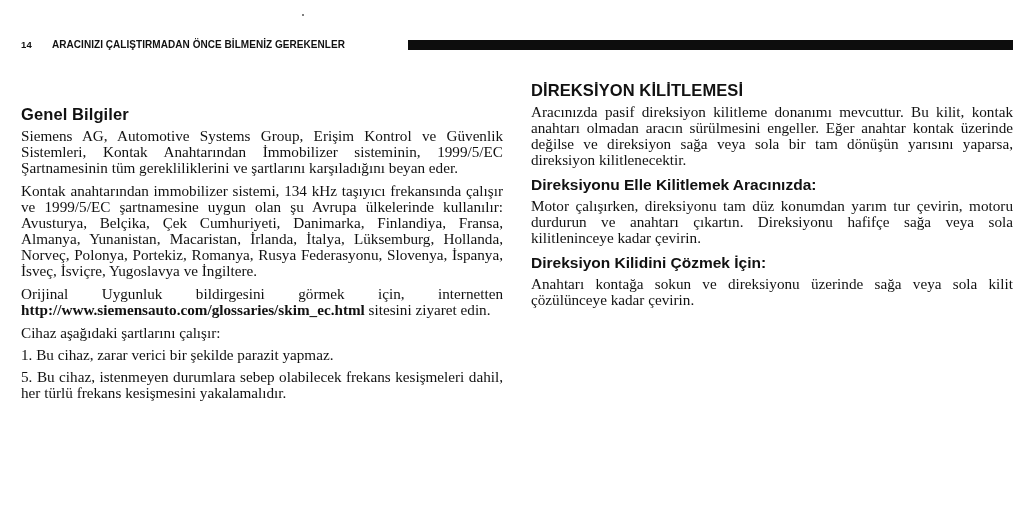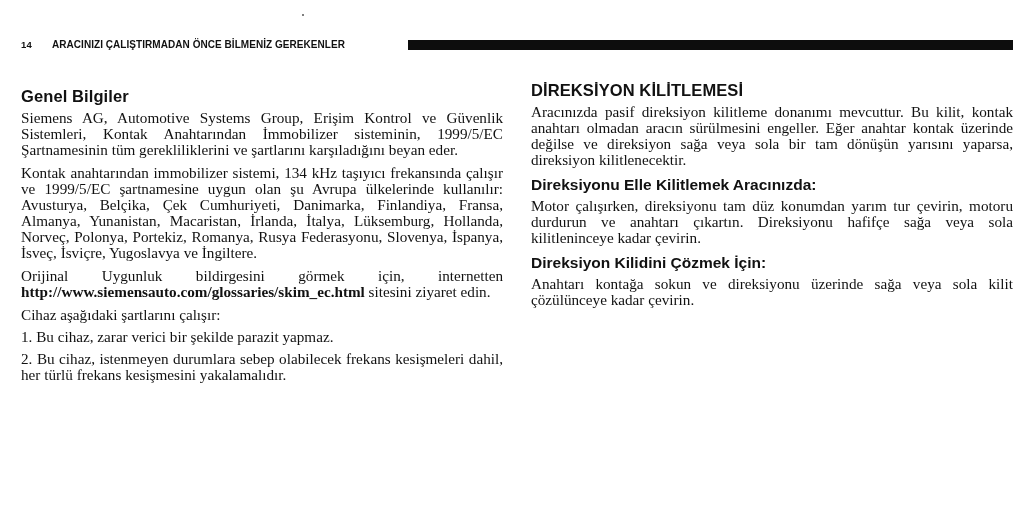--- a/index.html
+++ b/index.html
@@ -43,21 +43,21 @@
     .header-bar {
       position: absolute;
       left: 387px;
       top: 2px;
       width: 605px;
       height: 10px;
       background: #0d0d0d;
     }
     .column {
       position: absolute;
-      top: 86px;
+      top: 104px;
     }
     .col-left {
       left: 21px;
       width: 482px;
     }
     .col-right {
       left: 531px;
       width: 482px;
       top: 80px;
     }
@@ -112,21 +112,21 @@
 
 <div class="column col-left">
   <h2 class="first">Genel Bilgiler</h2>
   <p>Siemens AG, Automotive Systems Group, Erişim Kontrol ve Güvenlik Sistemleri, Kontak Anahtarından İmmobilizer sisteminin, 1999/5/EC Şartnamesinin tüm gerekliliklerini ve şartlarını karşıladığını beyan eder.</p>
   <p>Kontak anahtarından immobilizer sistemi, 134 kHz taşıyıcı frekansında çalışır ve 1999/5/EC şartnamesine uygun olan şu Avrupa ülkelerinde kullanılır: Avusturya, Belçika, Çek Cumhuriyeti, Danimarka, Finlandiya, Fransa, Almanya, Yunanistan, Macaristan, İrlanda, İtalya, Lüksemburg, Hollanda, Norveç, Polonya, Portekiz, Romanya, Rusya Federasyonu, Slovenya, İspanya, İsveç, İsviçre, Yugoslavya ve İngiltere.</p>
   <p>
     <span>Orijinal Uygunluk bildirgesini görmek için, internetten </span><span class="url">http://www.siemensauto.com/glossaries/skim_ec.html</span><span> sitesini ziyaret edin.</span>
   </p>
   <p class="tight">Cihaz aşağıdaki şartlarını çalışır:</p>
   <p class="tight">1. Bu cihaz, zarar verici bir şekilde parazit yapmaz.</p>
-  <p class="tight">2. Bu cihaz, istenmeyen durumlara sebep olabilecek frekans kesişmeleri dahil, her türlü frekans kesişmesini yakalamalıdır.</p>
+  <p class="tight">5. Bu cihaz, istenmeyen durumlara sebep olabilecek frekans kesişmeleri dahil, her türlü frekans kesişmesini yakalamalıdır.</p>
 </div>
 
 <div class="column col-right">
   <h2>DİREKSİYON KİLİTLEMESİ</h2>
   <p>Aracınızda pasif direksiyon kilitleme donanımı mevcuttur. Bu kilit, kontak anahtarı olmadan aracın sürülmesini engeller. Eğer anahtar kontak üzerinde değilse ve direksiyon sağa veya sola bir tam dönüşün yarısını yaparsa, direksiyon kilitlenecektir.</p>
   <h3>Direksiyonu Elle Kilitlemek Aracınızda:</h3>
   <p>Motor çalışırken, direksiyonu tam düz konumdan yarım tur çevirin, motoru durdurun ve anahtarı çıkartın. Direksiyonu hafifçe sağa veya sola kilitleninceye kadar çevirin.</p>
   <h3>Direksiyon Kilidini Çözmek İçin:</h3>
   <p>Anahtarı kontağa sokun ve direksiyonu üzerinde sağa veya sola kilit çözülünceye kadar çevirin.</p>
 </div>

